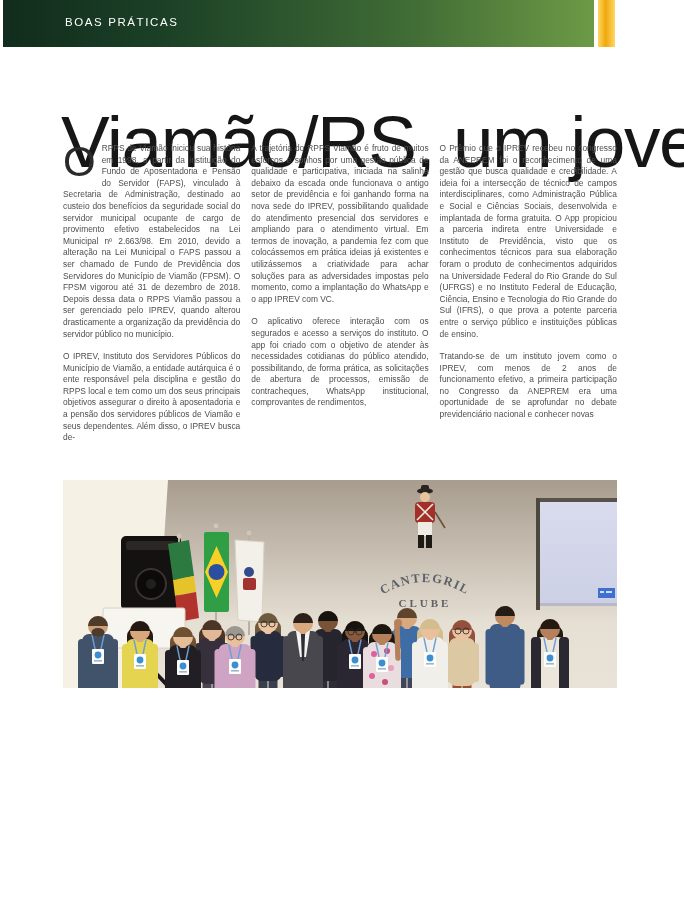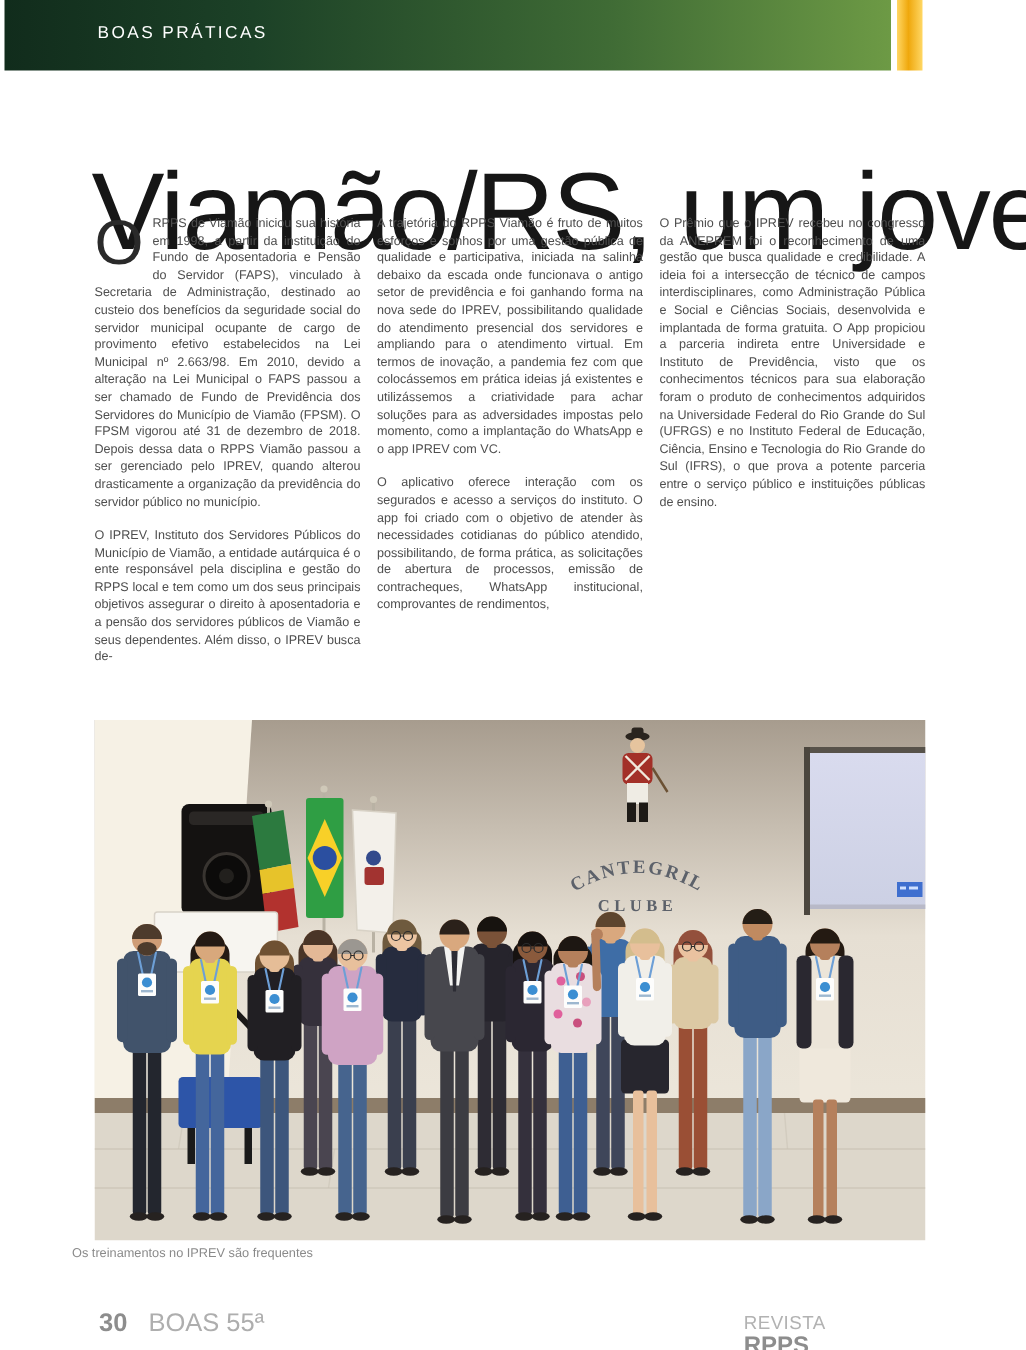--- a/index.html
+++ b/index.html
@@ -1,16 +1,16 @@
 <!DOCTYPE html>
 <html><head>
 <meta charset="utf-8">
 <style>
   html,body{margin:0;padding:0;background:#fff;}
-  .page{position:relative;width:684px;height:900px;background:#fff;overflow:hidden;
+  .page{position:relative;width:684px;height:688px;background:#fff;overflow:hidden;
         font-family:"Liberation Sans",sans-serif;}
 
   
   .topbar{position:absolute;left:3px;top:0;width:591px;height:47px;
           background:linear-gradient(90deg,#112c1c 0%,#1c4127 28%,#3f6b35 68%,#6d9a45 100%);}
   .accent{position:absolute;left:598px;top:0;width:17px;height:47px;
           background:linear-gradient(90deg,#ffd764,#efa80d 45%,#ffd764);}
   .kicker{position:absolute;left:65px;top:16px;color:#fefefe;font-size:11.5px;
           letter-spacing:1.6px;font-weight:400;}
 
@@ -59,20 +59,21 @@
     <div class="col">
       <p><span class="dropcap">O</span><span>RPPS de Viamão iniciou sua história em 1998, a partir da instituição do Fundo de Aposentadoria e Pensão do Servidor (FAPS), vinculado à Secretaria de Administração, destinado ao custeio dos benefícios da seguridade social do servidor municipal ocupante de cargo de provimento efetivo estabelecidos na Lei Municipal nº 2.663/98. Em 2010, devido a alteração na Lei Municipal o FAPS passou a ser chamado de Fundo de Previdência dos Servidores do Município de Viamão (FPSM). O FPSM vigorou até 31 de dezembro de 2018. Depois dessa data o RPPS Viamão passou a ser gerenciado pelo IPREV, quando alterou drasticamente a organização da previdência do servidor público no município.</span></p>
       <p>O IPREV, Instituto dos Servidores Públicos do Município de Viamão, a entidade autárquica é o ente responsável pela disciplina e gestão do RPPS local e tem como um dos seus principais objetivos assegurar o direito à aposentadoria e a pensão dos servidores públicos de Viamão e seus dependentes. Além disso, o IPREV busca de-</p>
     </div>
     <div class="col">
       <p>A trajetória do RPPS Viamão é fruto de muitos esforços e sonhos por uma gestão pública de qualidade e participativa, iniciada na salinha debaixo da escada onde funcionava o antigo setor de previdência e foi ganhando forma na nova sede do IPREV, possibilitando qualidade do atendimento presencial dos servidores e ampliando para o atendimento virtual. Em termos de inovação, a pandemia fez com que colocássemos em prática ideias já existentes e utilizássemos a criatividade para achar soluções para as adversidades impostas pelo momento, como a implantação do WhatsApp e o app IPREV com VC.</p>
       <p>O aplicativo oferece interação com os segurados e acesso a serviços do instituto. O app foi criado com o objetivo de atender às necessidades cotidianas do público atendido, possibilitando, de forma prática, as solicitações de abertura de processos, emissão de contracheques, WhatsApp institucional, comprovantes de rendimentos,</p>
     </div>
     <div class="col">
       <p>O Prêmio que o IPREV recebeu no congresso da ANEPREM foi o reconhecimento de uma gestão que busca qualidade e credibilidade. A ideia foi a intersecção de técnico de campos interdisciplinares, como Administração Pública e Social e Ciências Sociais, desenvolvida e implantada de forma gratuita. O App propiciou a parceria indireta entre Universidade e Instituto de Previdência, visto que os conhecimentos técnicos para sua elaboração foram o produto de conhecimentos adquiridos na Universidade Federal do Rio Grande do Sul (UFRGS) e no Instituto Federal de Educação, Ciência, Ensino e Tecnologia do Rio Grande do Sul (IFRS), o que prova a potente parceria entre o serviço público e instituições públicas de ensino.</p>
+      <p>Tratando-se de um instituto jovem como o IPREV, com menos de 2 anos de funcionamento efetivo, a primeira participação no Congresso da ANEPREM era uma oportunidade de se aprofundar no debate previdenciário nacional e conhecer novas</p>
     </div>
   </div>
 
   <svg class="photo" viewBox="0 0 554 347">
     <defs>
       <linearGradient id="wallGrad" x1="0" y1="0" x2="0" y2="1">
         <stop offset="0" stop-color="#a79c8e"></stop>
         <stop offset="0.55" stop-color="#e6dfd3"></stop>
         <stop offset="1" stop-color="#ece6da"></stop>
       </linearGradient>

